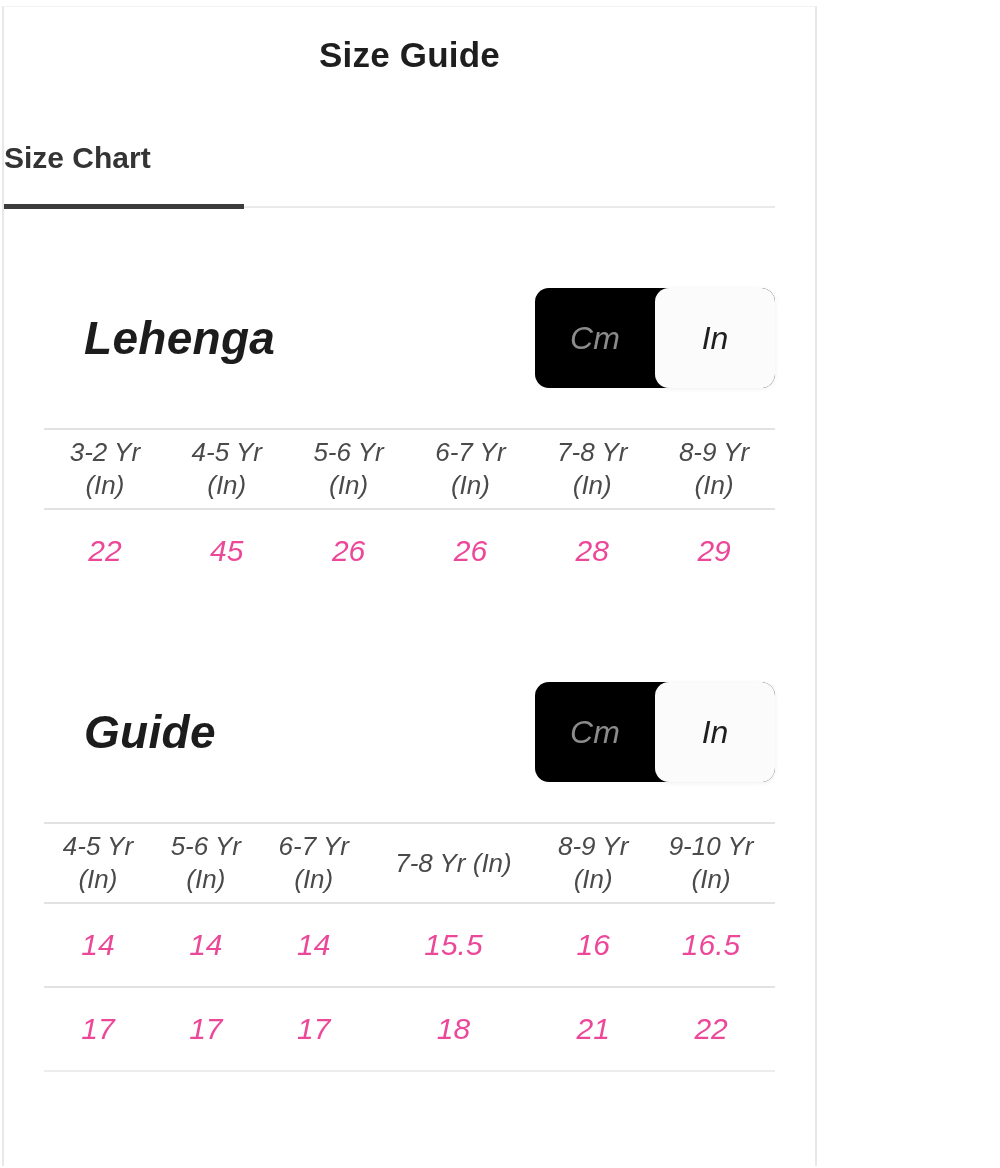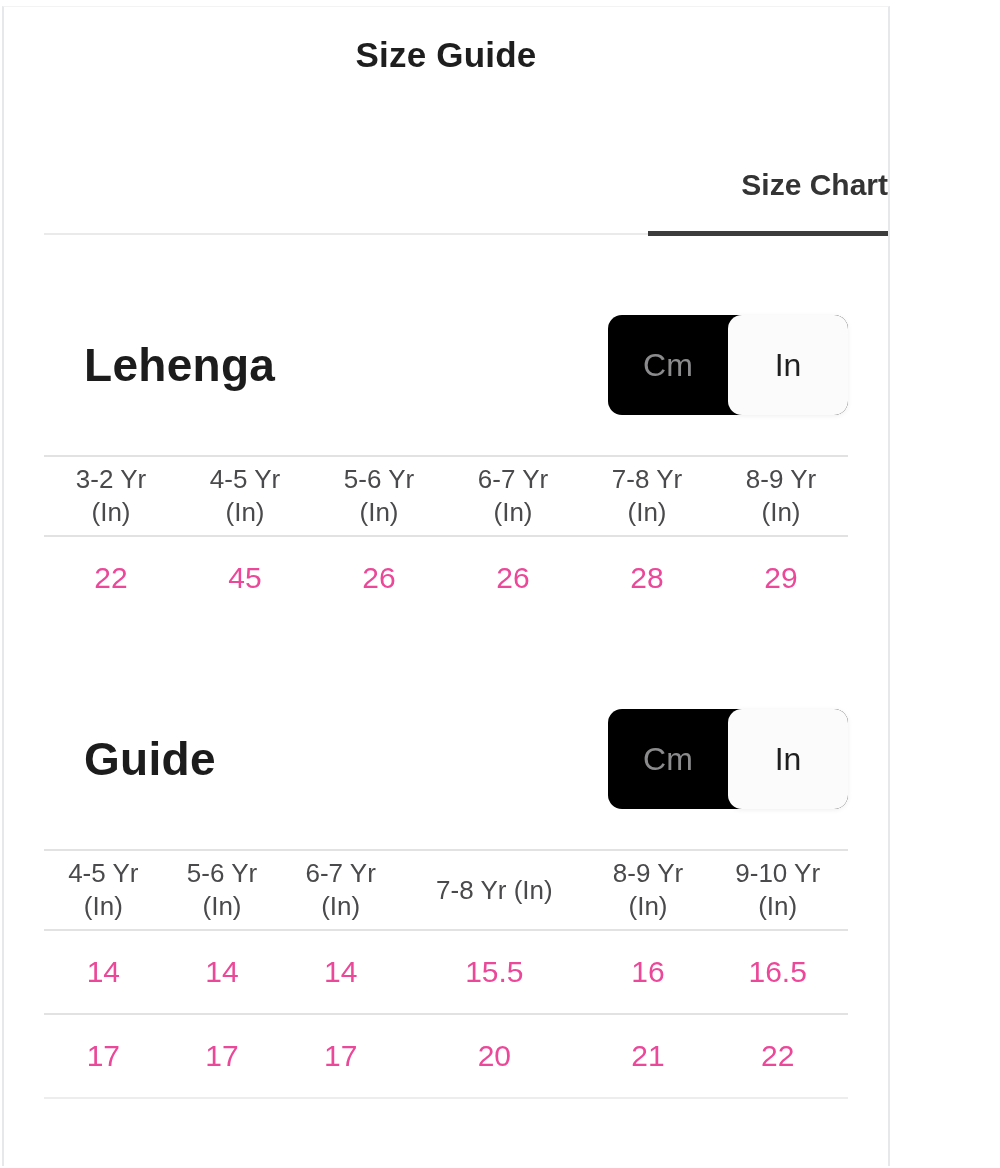--- a/index.html
+++ b/index.html
@@ -1,58 +1,58 @@
 <!DOCTYPE html>
 <html><head>
 <meta charset="utf-8">
 <style>
   * { box-sizing: border-box; }
   html, body { margin: 0; padding: 0; background: #ffffff; }
   body { font-family: "Liberation Sans", sans-serif; }
 
   .page {
-    width: 888px;
+    width: 815px;
     min-height: 1160px;
     margin: 6px 2px 0 2px;
     border-left: 2px solid #e7e8e9;
     border-right: 2px solid #e7e8e9;
     border-top: 1px solid #f3f3f3;
     background: #ffffff;
     padding-bottom: 60px;
   }
 
   .modal-title {
     text-align: center;
     padding-top: 28px;
     font-size: 35px;
     font-weight: 700;
     color: #1e1e1f;
     letter-spacing: 0.2px;
   }
 
-  .tabbar { margin-top: 93px; text-align: right; }
+  .tabbar { margin-top: 66px; text-align: left; }
   .tab {
     display: inline-block;
     position: relative;
     z-index: 1;
     min-width: 240px;
     font-size: 30px;
     font-weight: 600;
     color: #343435;
     padding-bottom: 29px;
     border-bottom: 5px solid #3c3c3d;
     cursor: pointer;
   }
   .tab-divider {
     height: 2px;
     background: #eaeaea;
     margin: -3px 40px 0 40px;
   }
 
-  .section { padding: 0 40px; }
+  .section { padding: 0 40px; font-style: italic; }
   .section-header {
     display: flex;
     justify-content: space-between;
     align-items: center;
     margin-top: 80px;
     margin-bottom: 40px;
     height: 100px;
   }
   .section-header.second { margin-top: 90px; }
   .section-heading {
@@ -195,21 +195,21 @@
           <td>14</td>
           <td>14</td>
           <td>15.5</td>
           <td>16</td>
           <td>16.5</td>
         </tr>
         <tr class="ruled-light">
           <td>17</td>
           <td>17</td>
           <td>17</td>
-          <td>20</td>
+          <td>18</td>
           <td>21</td>
           <td>22</td>
         </tr>
       </tbody>
     </table>
   </div>
 
 </div>
 
 </body></html>

